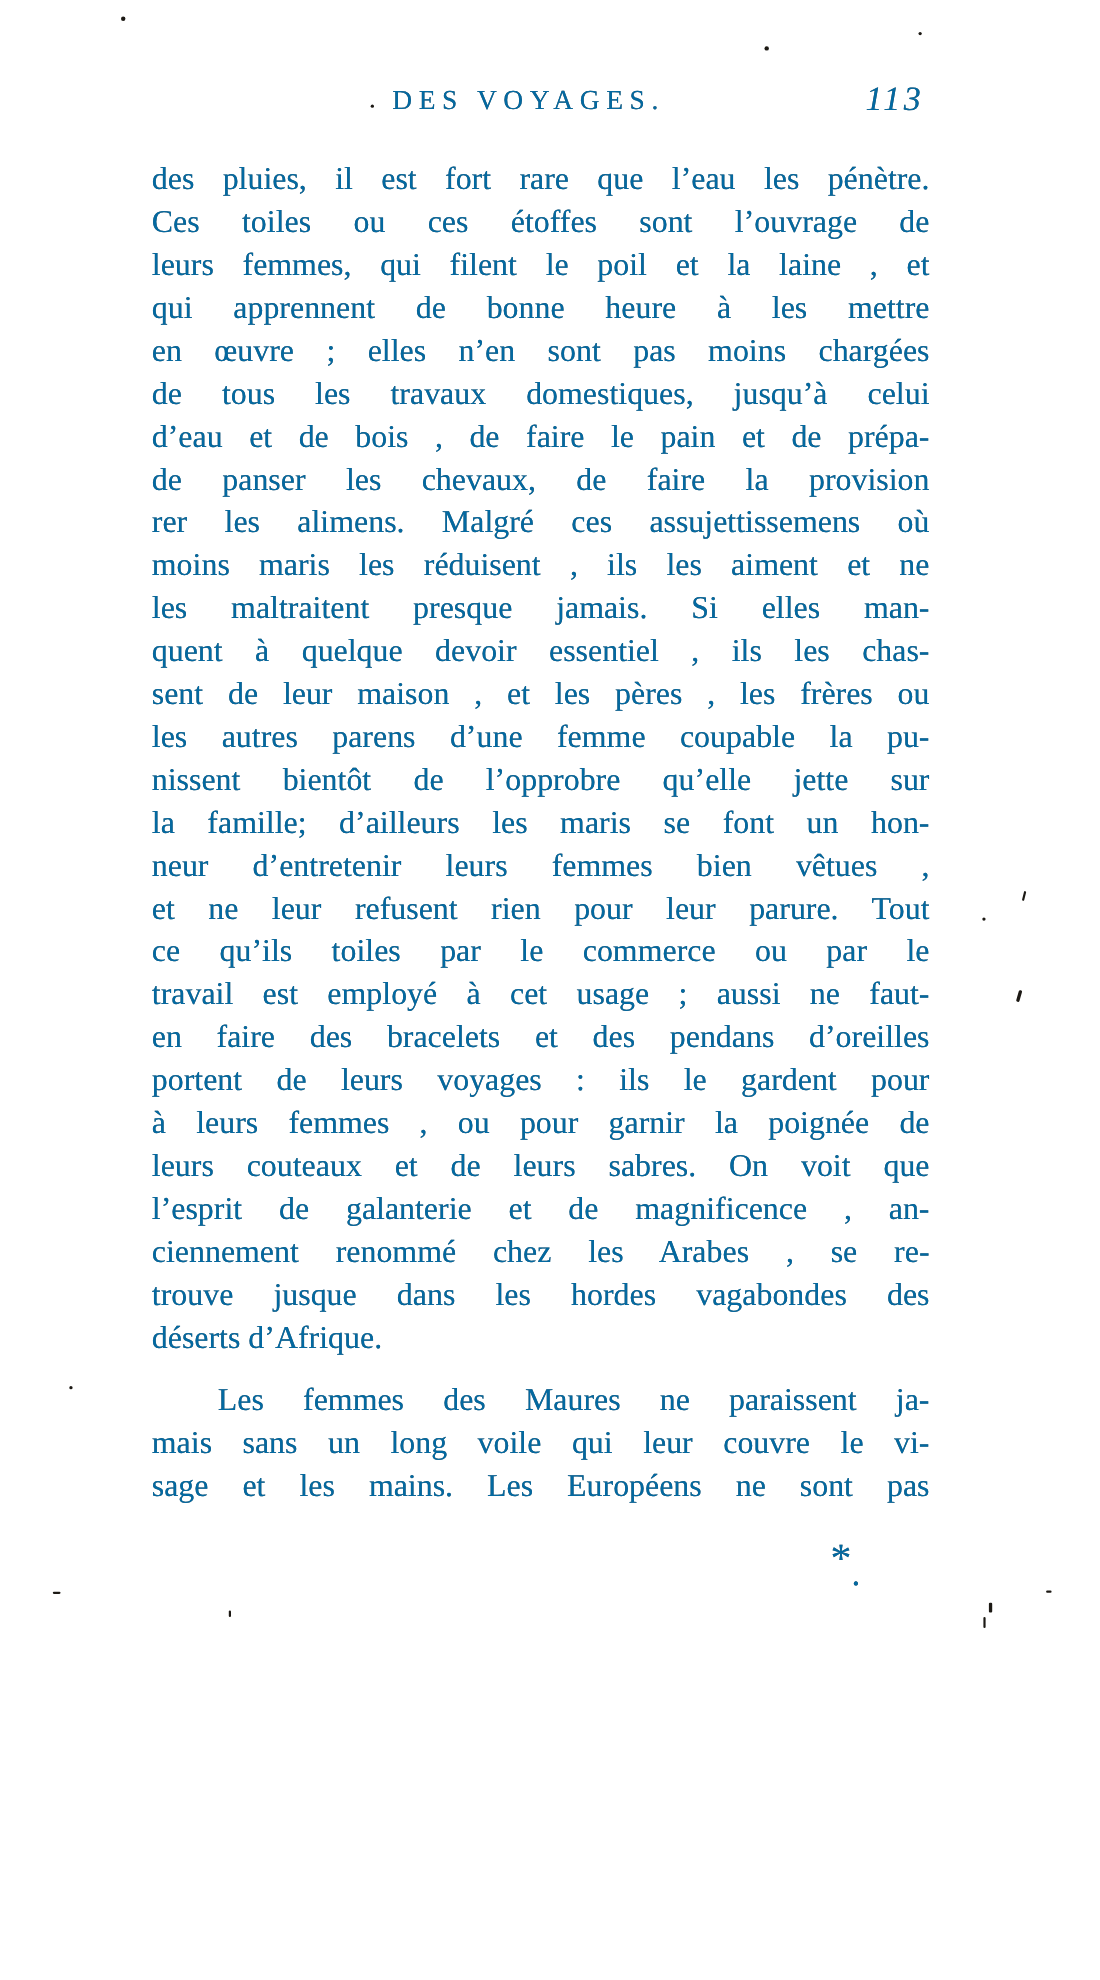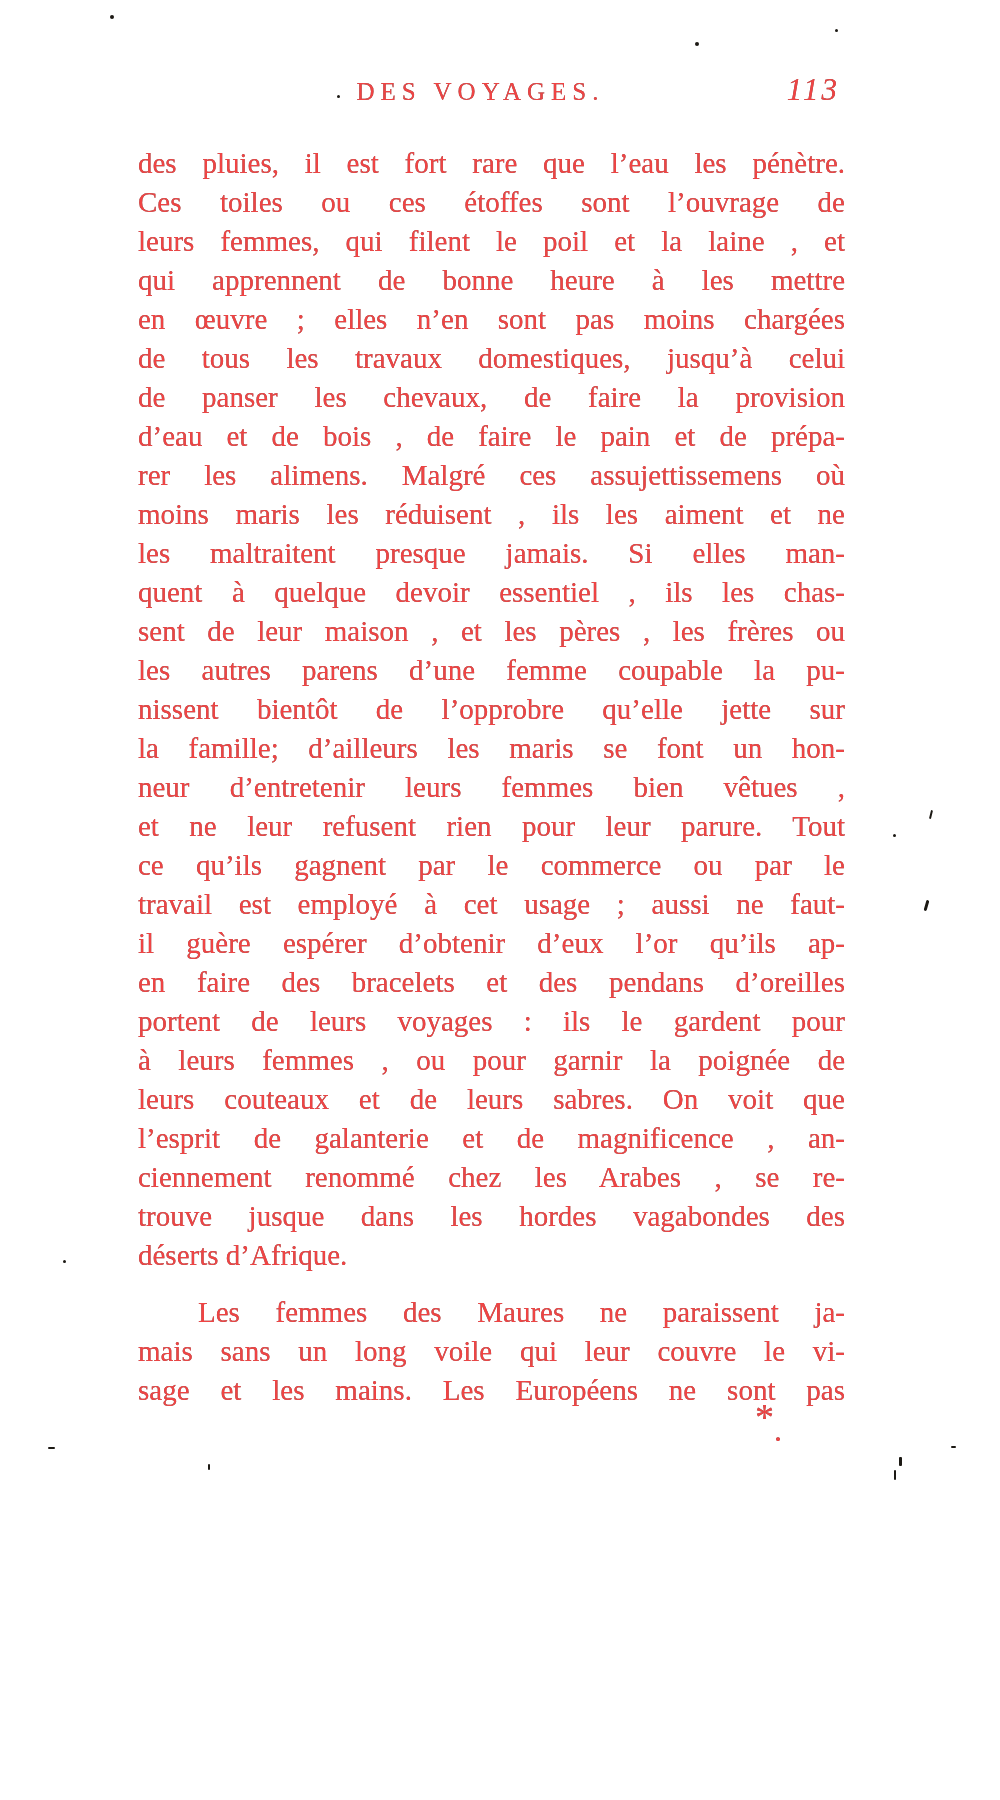--- a/index.html
+++ b/index.html
@@ -7,21 +7,21 @@
     padding: 0;
     background: #ffffff;
   }
   .page {
     position: relative;
     width: 1000px;
     height: 1800px;
     background: #ffffff;
     overflow: hidden;
     font-family: "Liberation Serif", "DejaVu Serif", serif;
-    color: #ef4444;
+    color: #0369a1;
   }
   
   .running-title {
     position: absolute;
     top: 78px;
     left: 108px;
     width: 745px;
     text-align: center;
     font-size: 25px;
     letter-spacing: 6px;
@@ -107,35 +107,34 @@
   <div class="page-number">113</div>
 
   <div class="text-block">
     <div class="paragraph para-continued">
         <div class="line">des pluies, il est fort rare que l’eau les pénètre.</div>
         <div class="line">Ces toiles ou ces étoffes sont l’ouvrage de</div>
         <div class="line">leurs femmes, qui filent le poil et la laine , et</div>
         <div class="line">qui apprennent de bonne heure à les mettre</div>
         <div class="line">en œuvre ; elles n’en sont pas moins chargées</div>
         <div class="line">de tous les travaux domestiques, jusqu’à celui</div>
+        <div class="line">d’eau et de bois , de faire le pain et de prépa-</div>
         <div class="line">de panser les chevaux, de faire la provision</div>
-        <div class="line">d’eau et de bois , de faire le pain et de prépa-</div>
         <div class="line">rer les alimens. Malgré ces assujettissemens où</div>
         <div class="line">moins maris les réduisent , ils les aiment et ne</div>
         <div class="line">les maltraitent presque jamais. Si elles man-</div>
         <div class="line">quent à quelque devoir essentiel , ils les chas-</div>
         <div class="line">sent de leur maison , et les pères , les frères ou</div>
         <div class="line">les autres parens d’une femme coupable la pu-</div>
         <div class="line">nissent bientôt de l’opprobre qu’elle jette sur</div>
         <div class="line">la famille; d’ailleurs les maris se font un hon-</div>
         <div class="line">neur d’entretenir leurs femmes bien vêtues ,</div>
         <div class="line">et ne leur refusent rien pour leur parure. Tout</div>
-        <div class="line">ce qu’ils gagnent par le commerce ou par le</div>
+        <div class="line">ce qu’ils toiles par le commerce ou par le</div>
         <div class="line">travail est employé à cet usage ; aussi ne faut-</div>
-        <div class="line">il guère espérer d’obtenir d’eux l’or qu’ils ap-</div>
         <div class="line">en faire des bracelets et des pendans d’oreilles</div>
         <div class="line">portent de leurs voyages : ils le gardent pour</div>
         <div class="line">à leurs femmes , ou pour garnir la poignée de</div>
         <div class="line">leurs couteaux et de leurs sabres. On voit que</div>
         <div class="line">l’esprit de galanterie et de magnificence , an-</div>
         <div class="line">ciennement renommé chez les Arabes , se re-</div>
         <div class="line">trouve jusque dans les hordes vagabondes des</div>
         <div class="line line-last">déserts d’Afrique.</div>
       </div>
     <div class="paragraph para-indent">

